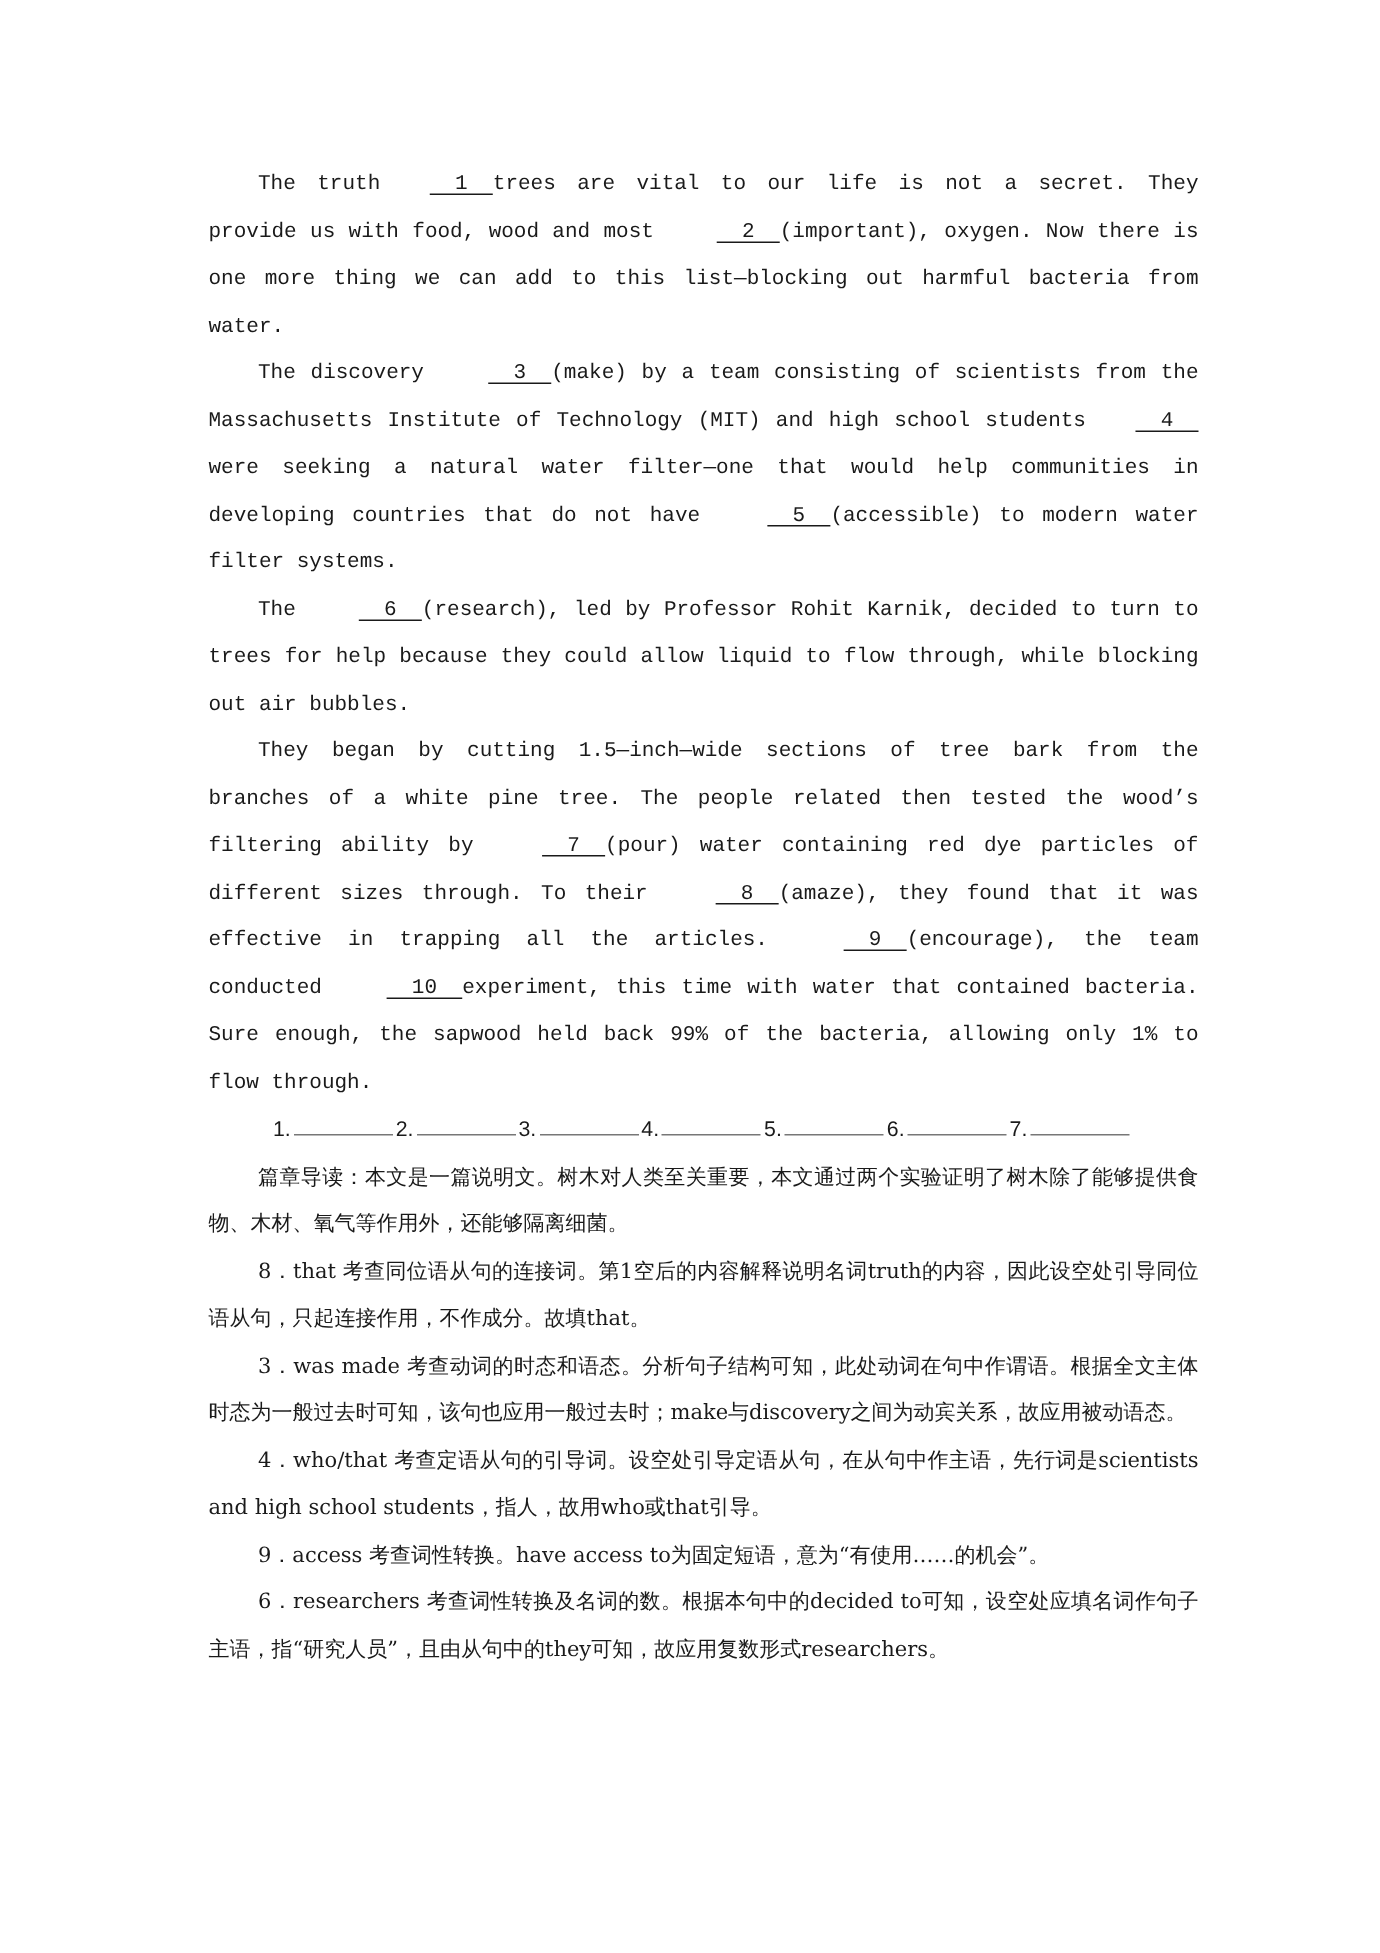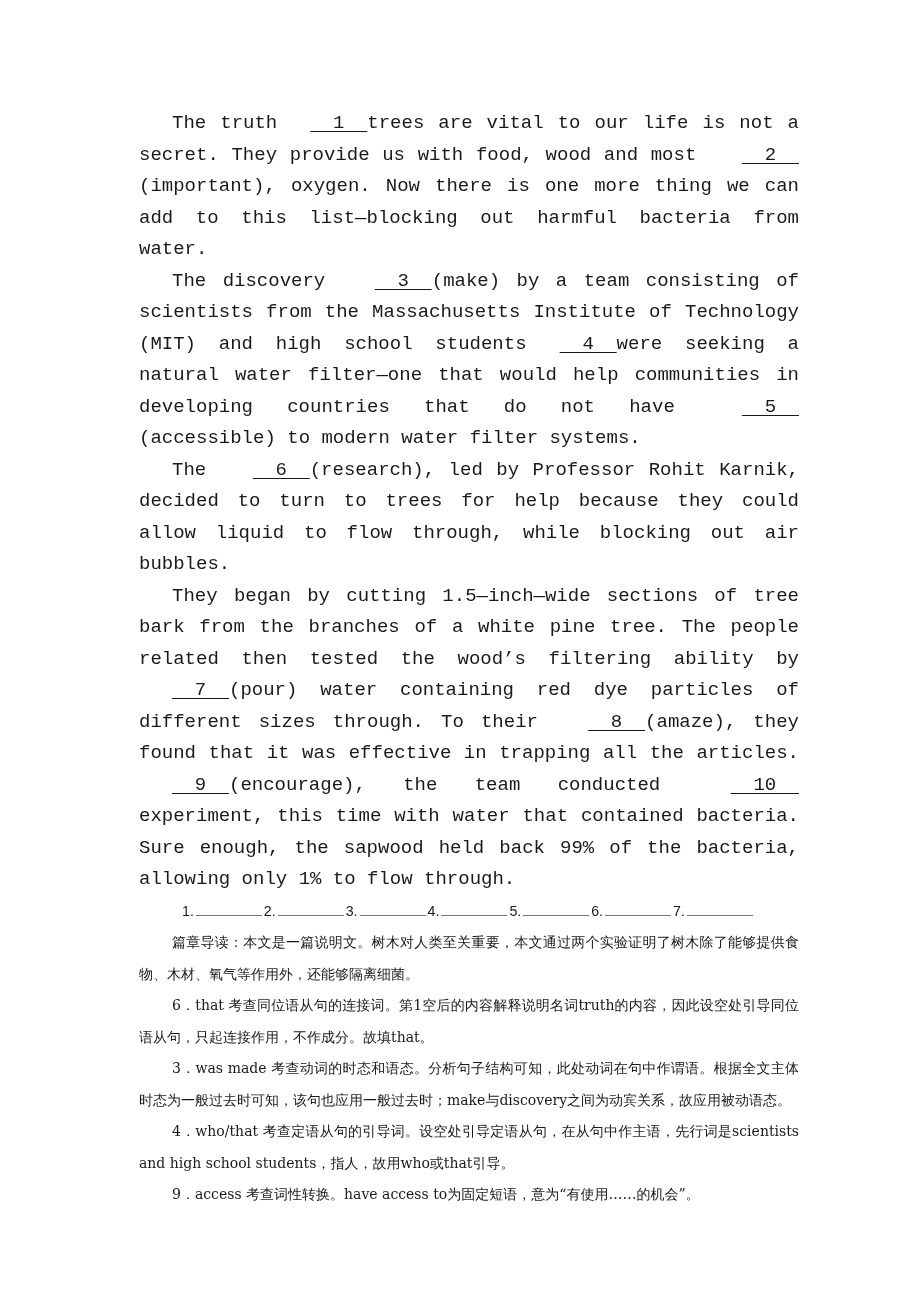--- a/index.html
+++ b/index.html
@@ -1,19 +1,19 @@
 <!DOCTYPE html>
 <html><head>
 <meta charset="utf-8">
 <style>
   html, body { margin: 0; padding: 0; background: #ffffff; }
   body { width: 920px; height: 1302px; position: relative; overflow: hidden;
          font-family: "DejaVu Serif", "Liberation Serif", serif; color: #1a1a1a; }
   .page { position: absolute; left: 139px; top: 108px; width: 660px; }
-  .p { font-family: "Liberation Mono", "DejaVu Sans Mono", monospace; font-size: 19px;
+  .p { font-family: "Liberation Mono", "DejaVu Sans Mono", monospace; font-size: 14px;
        line-height: 31.5px; margin: 0; text-align: justify; white-space: normal; }
   .indent { text-indent: 33px; }
   .blank { display: inline-block; text-decoration: underline; text-underline-offset: 3px;
            white-space: pre; }
   .answers { font-family: Liberation Sans, sans-serif; font-size: 14.2px;
              line-height: 31.5px; padding-left: 43px; margin: 0; }
   .answers .slot { display: inline-block; margin-right: 2px; }
   .answers .line { display: inline-block; width: 66px; border-bottom: 1px solid #777;
                    height: 12px; vertical-align: baseline; margin-left: 2px; }
   .cn { font-family: "DejaVu Serif", "Liberation Serif", serif; font-size: 14px;
@@ -28,17 +28,18 @@
       <p class="p indent">The discovery <span class="blank">&nbsp;&nbsp;3&nbsp;&nbsp;</span>(make) by a team consisting of scientists from the Massachusetts Institute of Technology (MIT) and high school students<span class="blank">&nbsp;&nbsp;4&nbsp;&nbsp;</span>were seeking a natural water filter—one that would help communities in developing countries that do not have <span class="blank">&nbsp;&nbsp;5&nbsp;&nbsp;</span>(accessible) to modern water filter systems.</p>
       <p class="p indent">The <span class="blank">&nbsp;&nbsp;6&nbsp;&nbsp;</span>(research), led by Professor Rohit Karnik, decided to turn to trees for help because they could allow liquid to flow through,  while blocking out air bubbles.</p>
       <p class="p indent">They began by cutting 1.5—inch—wide sections of tree bark from the branches of a white pine tree. The people related then tested the wood’s filtering ability by <span class="blank">&nbsp;&nbsp;7&nbsp;&nbsp;</span>(pour) water containing red dye particles of different sizes through. To their <span class="blank">&nbsp;&nbsp;8&nbsp;&nbsp;</span>(amaze), they found that it was effective in trapping all the articles. <span class="blank">&nbsp;&nbsp;9&nbsp;&nbsp;</span>(encourage), the team conducted <span class="blank">&nbsp;&nbsp;10&nbsp;&nbsp;</span>experiment, this time with water that contained bacteria. Sure enough, the sapwood held back 99% of the bacteria, allowing only 1% to flow through.</p>
     </div>
 
   <div class="answers">
     <div id="ans-row1"><span class="slot"><span>1.</span><span class="line"></span></span><span class="slot"><span>2.</span><span class="line"></span></span><span class="slot"><span>3.</span><span class="line"></span></span><span class="slot"><span>4.</span><span class="line"></span></span><span class="slot"><span>5.</span><span class="line"></span></span><span class="slot"><span>6.</span><span class="line"></span></span><span class="slot"><span>7.</span><span class="line"></span></span></div>
   </div>
 
   <p class="cn">篇章导读：本文是一篇说明文。树木对人类至关重要，本文通过两个实验证明了树木除了能够提供食物、木材、氧气等作用外，还能够隔离细菌。</p>
-  <p class="cn">6．that 考查同位语从句的连接词。第1空后的内容解释说明名词truth的内容，因此设空处引导同位语从句，只起连接作用，不作成分。故填that。</p>
+  <p class="cn">8．that 考查同位语从句的连接词。第1空后的内容解释说明名词truth的内容，因此设空处引导同位语从句，只起连接作用，不作成分。故填that。</p>
   <p class="cn">3．was made 考查动词的时态和语态。分析句子结构可知，此处动词在句中作谓语。根据全文主体时态为一般过去时可知，该句也应用一般过去时；make与discovery之间为动宾关系，故应用被动语态。</p>
   <p class="cn">4．who/that 考查定语从句的引导词。设空处引导定语从句，在从句中作主语，先行词是scientists and high school students，指人，故用who或that引导。</p>
   <p class="cn">9．access 考查词性转换。have access to为固定短语，意为“有使用……的机会”。</p>
+  <p class="cn">6．researchers 考查词性转换及名词的数。根据本句中的decided to可知，设空处应填名词作句子主语，指“研究人员”，且由从句中的they可知，故应用复数形式researchers。</p>
 </div>
 
 </body></html>

